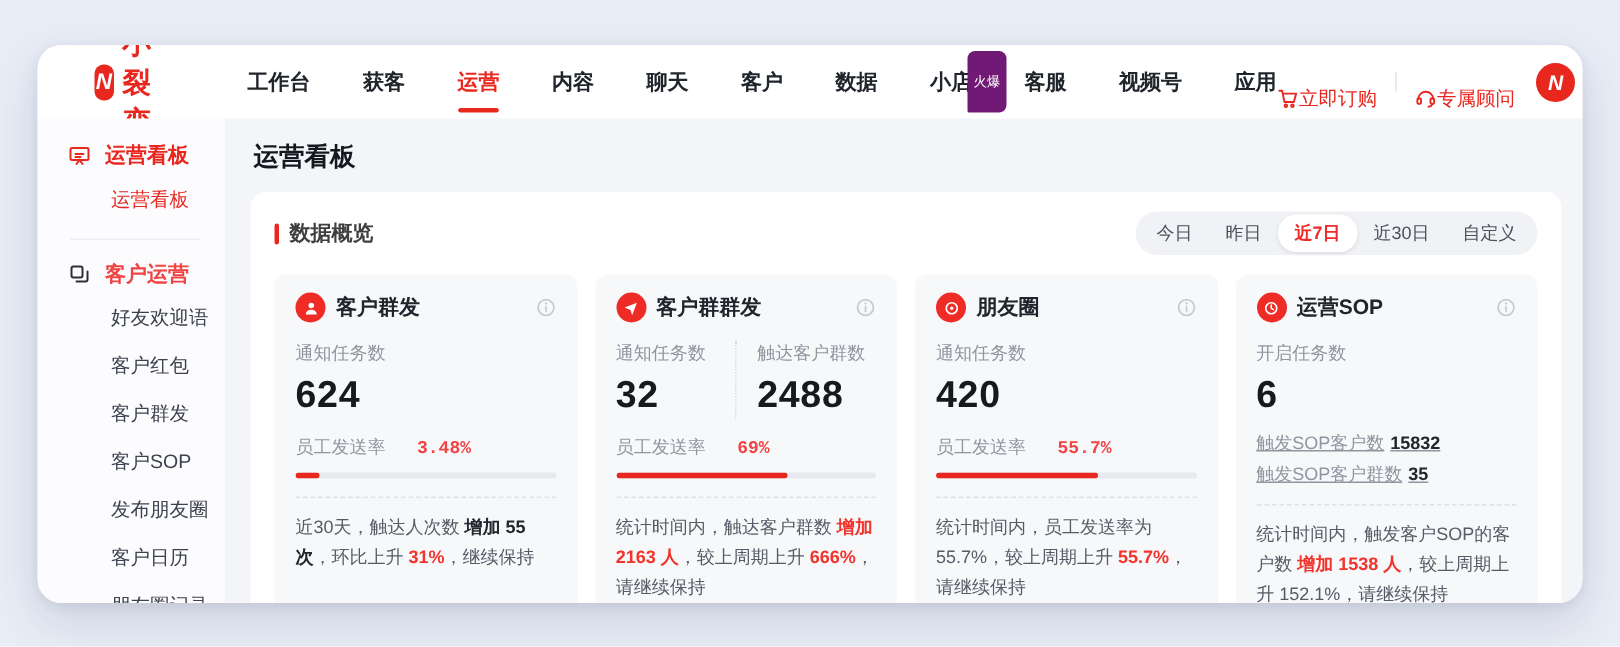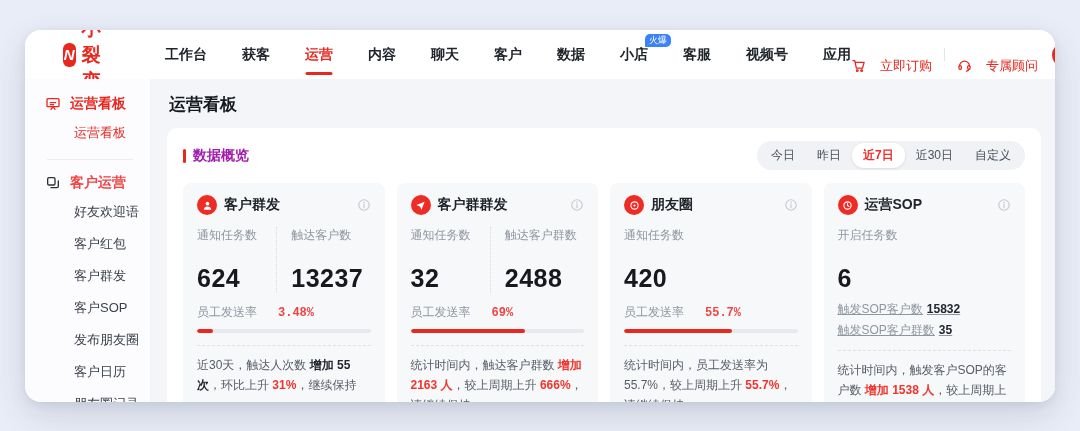--- a/index.html
+++ b/index.html
@@ -18,57 +18,57 @@
   }
   
   .topbar { height:49px; flex:none; display:flex; align-items:center; padding:0 22px 0 38px; background:#fff; }
   .logo { display:flex; align-items:center; gap:6px; margin-right:52px; cursor:pointer; }
   .logo-mark { width:24px; height:24px; border-radius:6px; background:#e8271f; color:#fff; display:flex; align-items:center; justify-content:center; font-weight:bold; font-style:italic; font-size:15px; }
   .logo-text { color:#e8271f; font-size:19px; font-weight:700; letter-spacing:1px; }
   .nav { display:flex; align-items:center; gap:35px; height:100%; }
   .nav-item { position:relative; height:100%; display:flex; align-items:center; font-size:14px; font-weight:600; color:#20242b; cursor:pointer; white-space:nowrap; }
   .nav-item.active { color:#e8271f; }
   .nav-item.active::after { content:""; position:absolute; left:50%; transform:translateX(-50%); bottom:4px; width:27px; height:3px; border-radius:2px; background:#e8271f; }
-  .nav-badge { position:absolute; top:4px; right:-23px; background:#3b82f6; color:#fff; font-size:9px; line-height:1; padding:2px 4px; border-radius:5px 5px 5px 1px; font-weight:400; }
+  .nav-badge { position:absolute; top:4px; right:-23px; background:#701a75; color:#fff; font-size:9px; line-height:1; padding:16px 4px; border-radius:5px 5px 5px 1px; font-weight:400; }
   .topbar-right { margin-left:auto; display:flex; align-items:center; }
-  .tb-action { display:flex; align-items:center; gap:14px; color:#e8271f; font-size:13px; font-weight:500; cursor:pointer; white-space:nowrap;margin-top:22px; }
+  .tb-action { display:flex; align-items:center; gap:0; color:#e8271f; font-size:13px; font-weight:500; cursor:pointer; white-space:nowrap;margin-top:22px; }
   .tb-divider { width:1px; height:13px; background:#e2e4e8; margin:0 12px; }
   .avatar { width:26px; height:26px; border-radius:50%; background:#e8271f; color:#fff; display:flex; align-items:center; justify-content:center; font-weight:bold; font-style:italic; font-size:14px; margin:0 4px 0 14px; cursor:pointer; }
   
   .body-row { flex:1; min-height:0; display:flex; }
   .sidebar { width:126px; flex:none; background:#fcfcfe; border-right:1px solid #f1f2f5; padding:16px 0 0 20px; }
   .side-section { margin-bottom:4px; }
   .side-head { display:flex; align-items:center; gap:9px; font-size:14px; font-weight:700; color:#ef4444; cursor:pointer; margin-bottom:4px; }
   .side-section.active .side-head { color:#e8271f; }
   .side-items { }
   .side-item { margin-left:29px; font-size:13px; color:#3c424d; padding:7px 0; cursor:pointer; white-space:nowrap; }
   .side-item.active { color:#e8271f; }
   .side-divider { width:86px; height:1px; background:#ededf0; margin:10px 0 14px 2px; }
   
   .main { flex:1; min-width:0; background:#f3f5f9; padding:10px 14px 0 16px; display:flex; flex-direction:column; overflow:hidden; }
   .page-title { font-size:17px; font-weight:700; color:#15181d; margin:4px 0 12px 2px; }
   .panel { background:#fff; border-radius:10px; padding:13px 16px 14px; }
   .section-head { display:flex; align-items:center; }
   .red-bar { width:3px; height:14px; border-radius:1.5px; background:#e8271f; margin-right:7px; flex:none; }
-  .section-title { font-size:14px; font-weight:700; color:#a21caf; }
+  .section-title { font-size:14px; font-weight:700; color:#404040; }
   .date-pills { margin-left:auto; background:#f0f2f5; border-radius:15px; padding:2px 3px; display:flex; align-items:flex-end; }
   .pill { font-size:12px; color:#4b515b; padding:4px 11px; border-radius:12px; cursor:pointer; white-space:nowrap; }
   .pill.active { background:#fff; color:#ee2c2c; font-weight:700; box-shadow:0 1px 3px rgba(20,30,60,.10); }
   
   .cards { display:flex; gap:12px; margin-top:13px; }
   .stat-card { flex:1; min-width:0; background:#f7f8fa; border-radius:8px; padding:12px 14px 11px; }
   .card-head { display:flex; align-items:center; gap:7px; }
   .card-icon { width:20px; height:20px; border-radius:50%; background:#ee2b25; color:#fff; display:flex; align-items:center; justify-content:center; flex:none; }
   .card-title { font-size:14px; font-weight:700; color:#20242b; }
   .info-icon { margin-left:auto; color:#c6cad2; display:flex; cursor:pointer; }
   .metrics { display:flex; margin-top:12px; min-height:52px; }
   .metric { flex:1; min-width:0; }
   .metric + .metric { border-left:1px dotted #d7dade; padding-left:14px; }
   .metric-label { font-size:12px; color:#8f96a0; }
-  .metric-value { font-size:25px; font-weight:700; color:#17191e; margin-top:20px; letter-spacing:.5px; }
+  .metric-value { font-size:25px; font-weight:700; color:#17191e; margin-top:5px; letter-spacing:.5px; }
   .rate-row { margin-top:11px; font-size:12px; color:#8f96a0; min-height:30px; }
   .rate-val { color:#ef4444; font-weight:700; margin-left:21px;font-family:Liberation Mono, monospace; }
   .bar-track { height:4px; border-radius:2px; background:#e7e9ee; margin-top:8px; overflow:hidden; }
   .bar-fill { height:100%; border-radius:2px; background:#e8271f; }
   .sub-stats { margin-top:8px; font-size:12px; color:#8f96a0; min-height:33px;text-decoration:underline; }
   .sub-stat { margin-top:4px; white-space:nowrap; }
   .sub-stat b { color:#22262d; margin-left:4px; }
   .dash-divider { border-top:1px dashed #dfe1e6; margin:11px 0 9px; }
   .desc { font-size:12px; color:#565c66; line-height:1.68; }
   .desc .seg-bold { color:#22262d; font-weight:700; }
@@ -231,24 +231,20 @@
                     <line x1="12" y1="11" x2="12" y2="16.5" stroke-linecap="round"></line>
                     <line x1="12" y1="7.2" x2="12" y2="7.5" stroke-linecap="round" stroke-width="2.6"></line>
                   </svg>
       </div>
     </div>
     <div class="metrics">
                 <div class="metric">
     <div class="metric-label">通知任务数</div>
     <div class="metric-value">624</div>
   </div>
-                <div class="metric">
-    <div class="metric-label">触达客户数</div>
-    <div class="metric-value">13237</div>
-  </div>
               </div>
     <div class="rate-row">
       <span class="rate-label">员工发送率</span><span class="rate-val">3.48%</span>
       <div class="bar-track">
                   <div class="bar-fill" style="width: 9%;"></div>
                 </div>
     </div>
 
     <div class="dash-divider"></div>
     <div class="desc"><span>近30天，触达人次数 </span><span class="seg-bold">增加 55 次</span><span>，环比上升 </span><span class="seg-red">31%</span><span>，继续保持</span></div>

